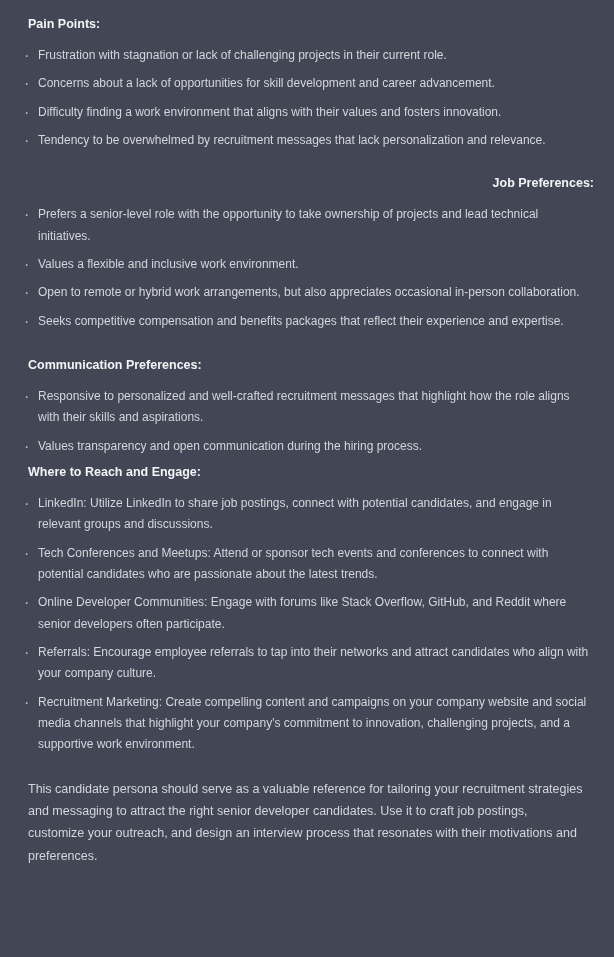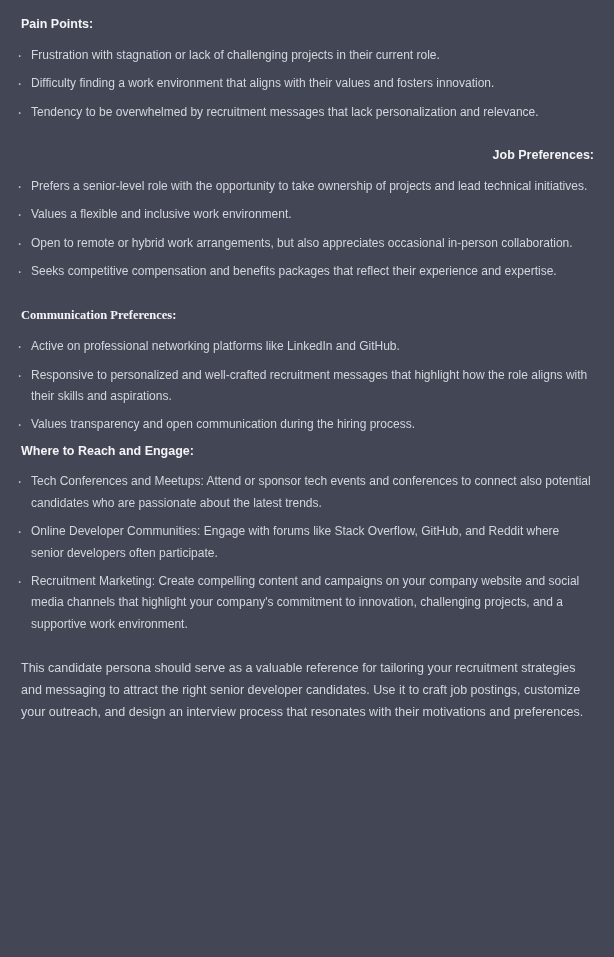--- a/index.html
+++ b/index.html
@@ -11,34 +11,34 @@
     height: 957px;
     background: #434654;
     font-family: "Liberation Sans", sans-serif;
     color: #d8dae0;
     overflow: hidden;
   }
   .page {
     width: 614px;
     height: 957px;
     box-sizing: border-box;
-    padding: 8px 20px 0 11px;
+    padding: 8px 20px 0 18px;
     position: relative;
   }
   .section-heading {
     font-size: 12.5px;
     font-weight: bold;
     color: #f3f4f6;
     margin: 0 0 0 10px;
     padding: 0;
     line-height: 1.35;
   }
   .sec-pain    { margin-top: 8px; }
   .sec-job     { margin-top: 24px; text-align: right; }
-  .sec-comm    { margin-top: 25px; font-family: Liberation Serif, serif; }
+  .sec-comm    { margin-top: 25px; }
   .sec-where   { }
 
   ul.bullets {
     list-style: none;
     margin: 12px 0 0 0;
     padding: 0;
   }
   ul.bullets li {
     position: relative;
     padding-left: 20px;
@@ -66,41 +66,43 @@
   }
 </style>
 </head>
 <body>
 
 <div class="page">
 
   <h3 class="section-heading sec-pain">Pain Points:</h3>
   <ul class="bullets">
     <li>Frustration with stagnation or lack of challenging projects in their current role.</li>
+    <li>Concerns about a lack of opportunities for skill development and career advancement.</li>
     <li>Difficulty finding a work environment that aligns with their values and fosters innovation.</li>
     <li>Tendency to be overwhelmed by recruitment messages that lack personalization and relevance.</li>
   </ul>
 
   <h3 class="section-heading sec-job">Job Preferences:</h3>
   <ul class="bullets">
     <li>Prefers a senior-level role with the opportunity to take ownership of projects and lead technical initiatives.</li>
     <li>Values a flexible and inclusive work environment.</li>
     <li>Open to remote or hybrid work arrangements, but also appreciates occasional in-person collaboration.</li>
     <li>Seeks competitive compensation and benefits packages that reflect their experience and expertise.</li>
   </ul>
 
   <h3 class="section-heading sec-comm">Communication Preferences:</h3>
   <ul class="bullets">
-    <li>Active on professional networking platforms like LinkedIn and GitHub.</li>
     <li>Responsive to personalized and well-crafted recruitment messages that highlight how the role aligns with their skills and aspirations.</li>
     <li>Values transparency and open communication during the hiring process.</li>
   </ul>
 
   <h3 class="section-heading sec-where">Where to Reach and Engage:</h3>
   <ul class="bullets">
-    <li>Tech Conferences and Meetups: Attend or sponsor tech events and conferences to connect also potential candidates who are passionate about the latest trends.</li>
+    <li>LinkedIn: Utilize LinkedIn to share job postings, connect with potential candidates, and engage in relevant groups and discussions.</li>
+    <li>Tech Conferences and Meetups: Attend or sponsor tech events and conferences to connect with potential candidates who are passionate about the latest trends.</li>
     <li>Online Developer Communities: Engage with forums like Stack Overflow, GitHub, and Reddit where senior developers often participate.</li>
+    <li>Referrals: Encourage employee referrals to tap into their networks and attract candidates who align with your company culture.</li>
     <li>Recruitment Marketing: Create compelling content and campaigns on your company website and social media channels that highlight your company's commitment to innovation, challenging projects, and a supportive work environment.</li>
   </ul>
 
   <p class="closing">This candidate persona should serve as a valuable reference for tailoring your recruitment strategies and messaging to attract the right senior developer candidates. Use it to craft job postings, customize your outreach, and design an interview process that resonates with their motivations and preferences.</p>
 
 </div>
 
 </body></html>

